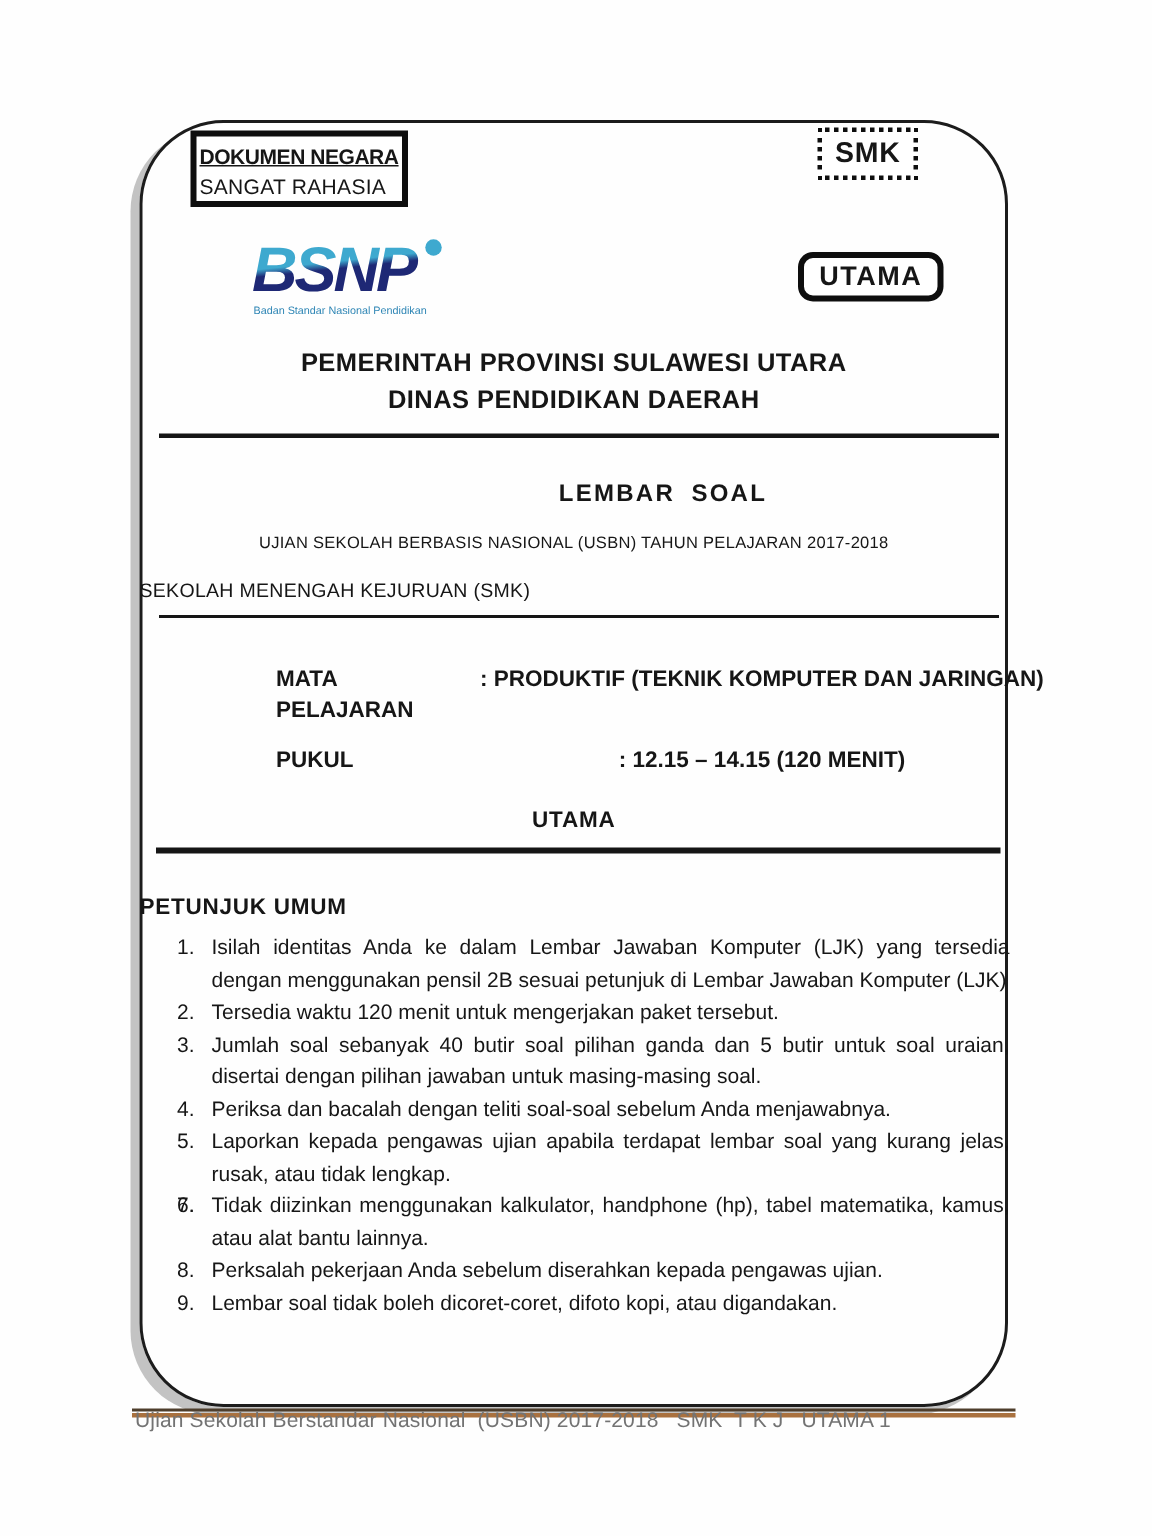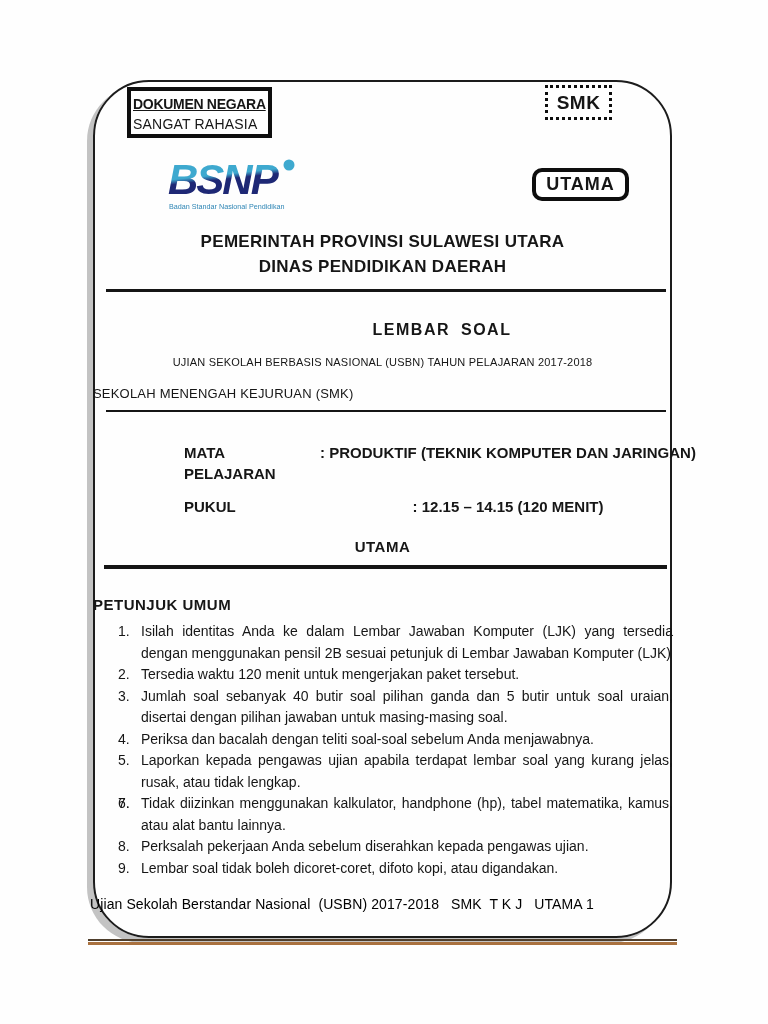--- a/index.html
+++ b/index.html
@@ -79,22 +79,22 @@
 
   .instructions { position:absolute; left:116px; top:621px; width:557px; z-index:2; }
   .instructions .item { position:relative; padding-left:25px; font-size:14px; line-height:21.5px; text-align:justify; }
   .instructions .num { position:absolute; left:2px; top:0; }
 
   .footer-rule { position:absolute; left:88px; top:939px; width:589px; z-index:2; }
   .footer-rule .thin { height:2px; background:#4e3e2c; }
   .footer-rule .thick { height:3px; background:#a9713f; margin-top:1px; }
 
   .footer-text {
-    position:absolute; left:90px; top:896px; width:640px;
-    font-size:14px; color:#000000; letter-spacing:0.1px; white-space:pre-wrap; z-index:2;
+    position:absolute; left:90px; top:938px; width:640px;
+    font-size:14px; color:#737373; letter-spacing:0.1px; white-space:pre-wrap; z-index:2;
   }
 </style>
 </head>
 <body>
 
 <div class="sheet">
 
   <div class="frame"></div>
 
   <div class="doc-box">

